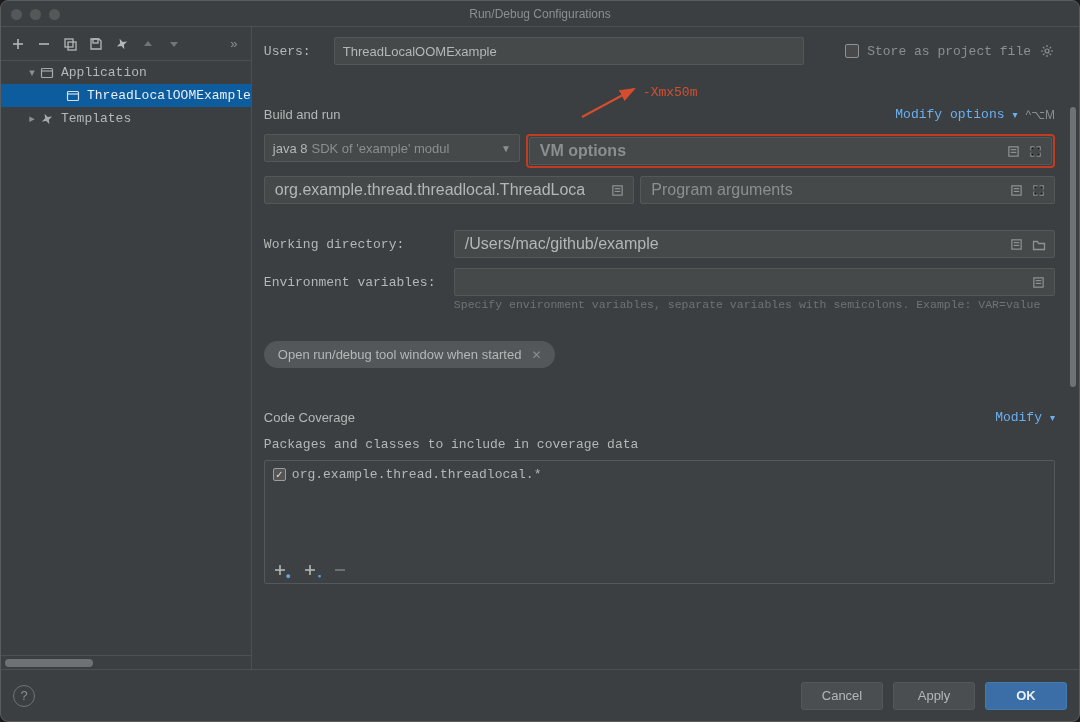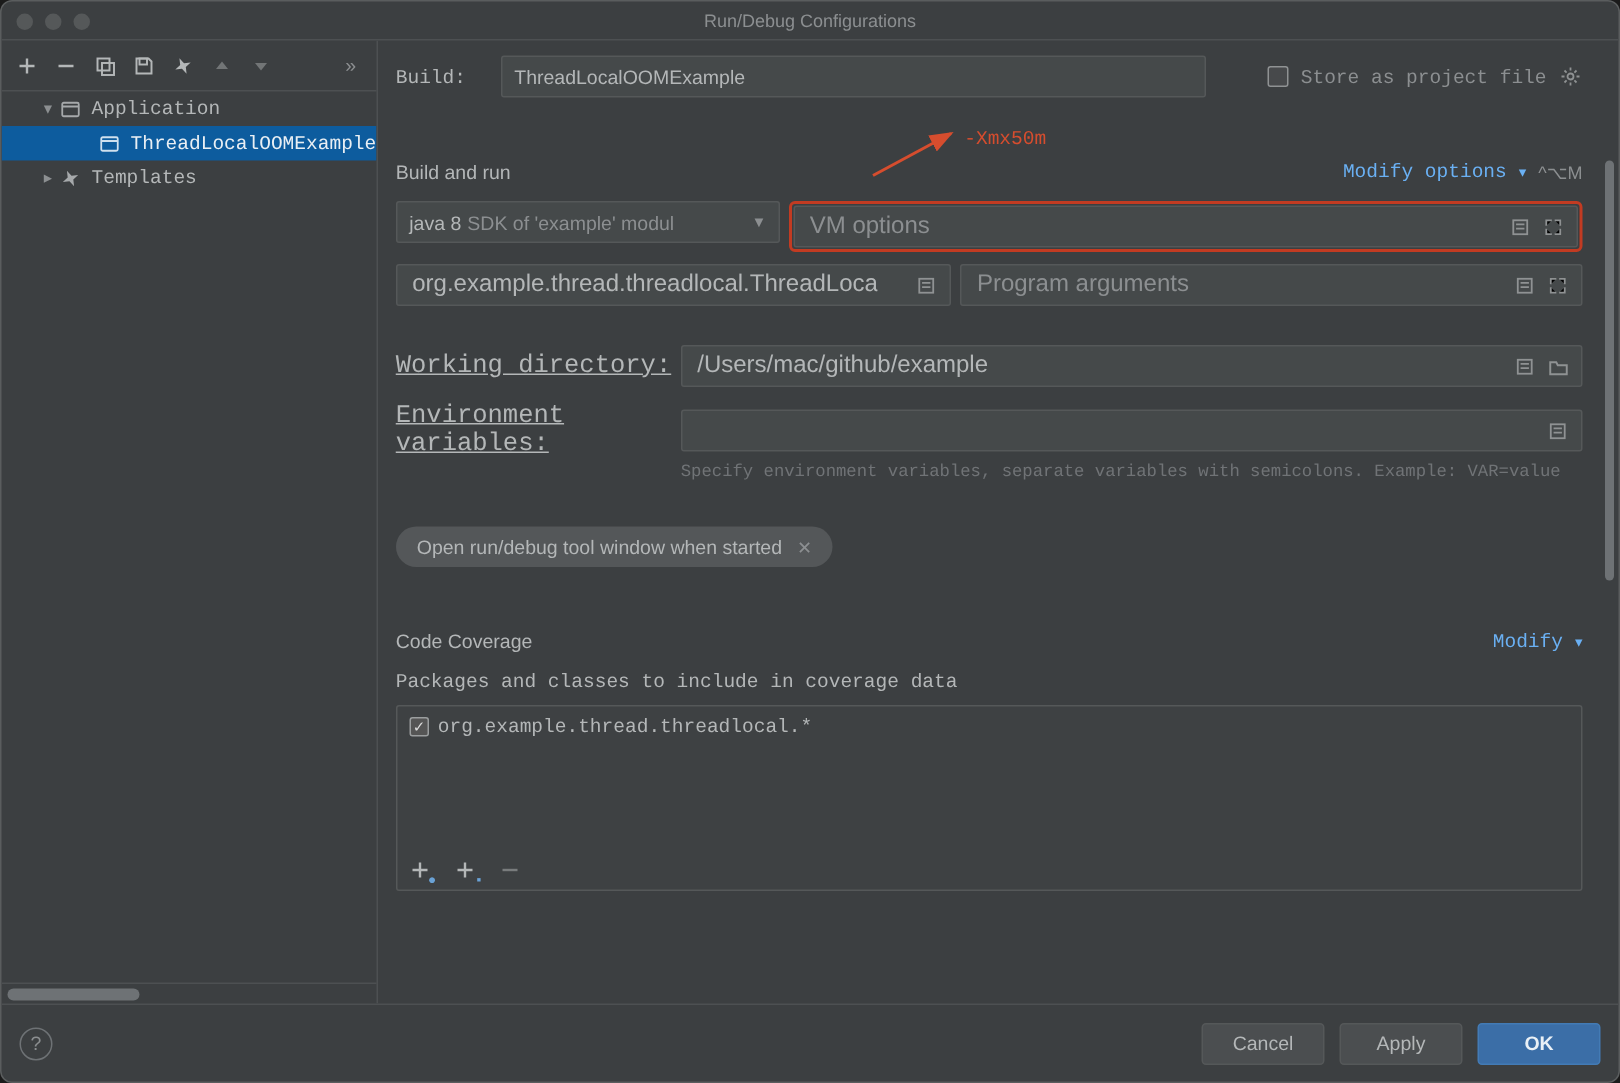--- a/index.html
+++ b/index.html
@@ -126,33 +126,33 @@
 
   .input-with-icons {
     position:relative; flex:1 1 auto;
     height:28px; background:var(--bg-field); border:1px solid var(--border); border-radius:2px;
     display:flex; align-items:center; padding:0 48px 0 10px;
   }
   .input-with-icons.placeholder { color:var(--text-dim); }
   .input-with-icons .icons { position:absolute; right:6px; display:flex; gap:6px; color:var(--text-dim2); }
   .input-with-icons .icons span { width:16px; text-align:center; cursor:pointer; }
 
-  .highlight-box { border:2px solid var(--red-box); border-radius:4px; padding:1px; }
+  .highlight-box { border:2px solid var(--red-box); border-radius:4px; padding:1px;font-weight:bold; }
   .highlight-box .input-with-icons { border:1px solid var(--border); }
 
   .annotation {
     position:absolute; color:var(--red); font-size:13px;
     pointer-events:none;
   }
   .arrow-line {
     position:absolute; pointer-events:none;
   }
 
   .labeled-row { display:flex; align-items:center; gap:0px; margin-bottom:10px; }
-  .labeled-row .lbl2 { width:190px; font-size:17px; color:var(--text-main);text-decoration:underline; }
+  .labeled-row .lbl2 { width:190px; font-size:13px; color:var(--text-main); }
   .labeled-row .field-wrap { flex:1 1 auto; }
   .helper-text { margin-left:190px; margin-top:2px; font-size:11.5px; color:var(--text-dim2); }
 
   .chip {
     display:inline-flex; align-items:center; gap:10px;
     background:var(--bg-chip); color:var(--text-main);
     border-radius:16px; padding:6px 14px; font-size:13px;
     margin:30px 0 18px 0;
   }
   .chip .x { font-size:12px; color:var(--text-dim); cursor:pointer; }
@@ -298,21 +298,21 @@
       <div class="sb-hscroll">
         <div class="thumb"></div>
       </div>
     </div>
 
     <div class="content">
       <div class="content-inner">
 
         
         <div class="form-row name">
-          <div class="lbl mono">Build:</div>
+          <div class="lbl mono">Users:</div>
           <div class="field mono" style="width:470px">
             <span>ThreadLocalOOMExample</span>
           </div>
           <div style="flex:1 1 auto"></div>
           <label style="display:flex;align-items:center;font-size:13px;color:var(--text-dim)">
             <span class="square-chk"></span>
             <span class="mono">Store as project file</span>
           </label>
           <span class="gear" style="margin-left:8px">
             <svg width="14" height="14" viewBox="0 0 14 14" fill="none" stroke="#8f9293" stroke-width="1.2">

